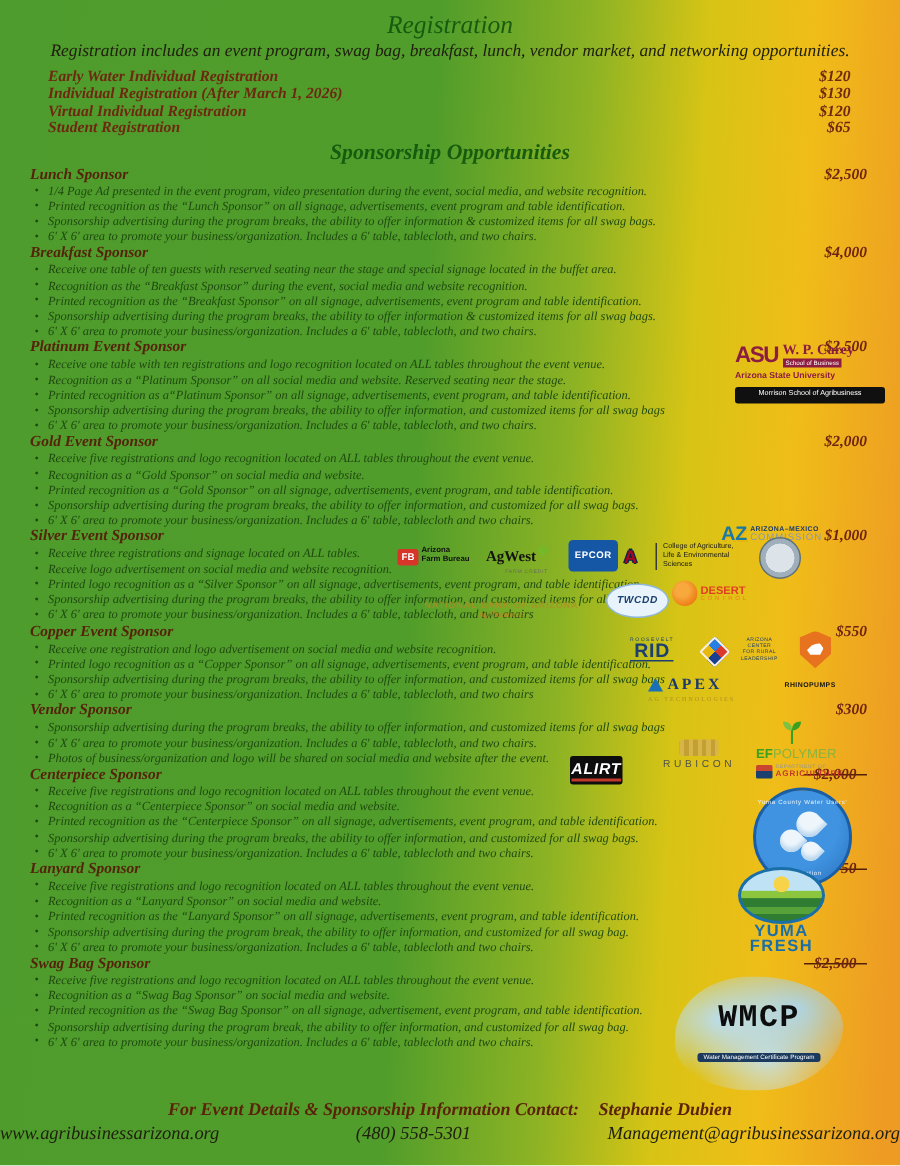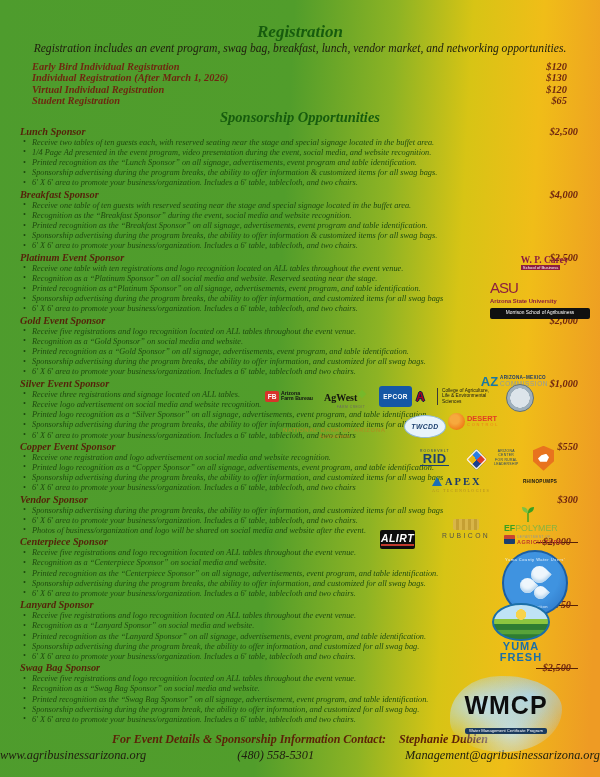--- a/index.html
+++ b/index.html
@@ -2,38 +2,38 @@
 <html><head>
 <meta charset="utf-8">
 <style>
   html,body{margin:0;padding:0;}
   .page{
     position:relative; width:600px; height:777px; overflow:hidden;
     background:linear-gradient(93deg,#4e9c2d 0%,#519d2b 46%,#8db324 62%,#d7c415 74%,#f0bd18 85%,#ee9b24 98%);
     font-family:"Liberation Serif",serif; font-style:italic;
   }
   
-  .title{ text-align:center; color:#175c0e; font-weight:bold; font-size:17px; padding-top:22px; line-height:19px;}
+  .title{ text-align:center; color:#175c0e; font-weight:normal; font-size:17px; padding-top:7px; line-height:19px;}
   .subtitle{ text-align:center; color:#20200f; font-size:11.6px; line-height:14px; margin-top:1px;}
   .reg-list{ margin:5px 33px 0 32px;}
   .reg-row{ display:flex; justify-content:space-between; color:#6e2810; font-weight:bold; font-size:10.4px; line-height:11.4px;}
   .section-title{ text-align:center; color:#175c0e; font-weight:bold; font-size:14.5px; line-height:17px; margin-top:2px;}
   
   .sponsor{ position:relative; padding:0 22px 0 20px;}
   .sp-head{ display:flex; align-items:baseline; color:#55230a; font-weight:bold; font-size:10.3px; line-height:12px;}
   .sp-price{ margin-left:auto; color:#6e2410; white-space:nowrap;}
   .struck{ background:linear-gradient(to right,#542108,#542108) center/100% 1.2px no-repeat; padding:0 7px;}
   .bullets{ margin:0; padding:0; list-style:none; color:#1f4a0f; font-size:8.3px; line-height:10.2px;}
   .bullets li{ position:relative; padding-left:12px; white-space:nowrap;}
   .bullets li::before{ content:"•"; position:absolute; left:3px; top:-0.5px; font-size:8px;}
   .logo{ position:absolute; z-index:5; font-style:normal; font-family:"Liberation Sans",sans-serif;}
   
   .logo-asu{ right:10px; top:4px; width:100px;}
   .asu-row{ display:flex; gap:3px; align-items:flex-start;}
-  .asu-mark{ color:#8c1d40; font-weight:normal; font-size:15px; line-height:14px; letter-spacing:-1px;margin-top:25px;}
+  .asu-mark{ color:#8c1d40; font-weight:bold; font-size:15px; line-height:14px; letter-spacing:-1px;}
   .asu-carey{ display:block; color:#8c1d40; font-weight:bold; font-size:9.5px; line-height:9px; font-family:"Liberation Serif",serif;}
   .asu-sob{ display:block; background:#8c1d40; color:#fff; font-size:4.2px; line-height:5.5px; padding:0 2px; width:max-content;}
   .asu-univ{ color:#8c1d40; font-weight:bold; font-size:5.8px; margin-top:3px;}
   .asu-morrison{ background:#101010; color:#fff; font-size:4.8px; line-height:6px; text-align:center; border-radius:2px; padding:2.5px 3px; margin-top:4px;}
   
   .logo-azmc{ right:52px; top:-4px; display:flex; gap:2px; align-items:center;}
   .azmc-mark{ color:#1879a5; font-weight:bold; font-size:13px; text-shadow:1px 1px 0 #e8b50f;}
   .azmc-l1{ display:block; color:#1b3a6b; font-weight:bold; font-size:4.6px; line-height:5.4px; letter-spacing:.3px;}
   .azmc-l2{ display:block; color:#8a9aa8; font-size:6.4px; line-height:7px; letter-spacing:.6px;}
   .logo-fb{ left:265px; top:13px; display:flex; gap:2px; align-items:center;}
@@ -94,39 +94,39 @@
   .logo-yumafresh{ right:50px; top:4px; width:58px; text-align:center;}
   .yf-oval{ width:54px; height:34px; margin:0 auto; border-radius:50%; border:2px solid #1b6fa8;
     background:radial-gradient(circle at 50% 28%, #f7d34a 0 14%, transparent 15%),
       linear-gradient(180deg,#bfe3f5 0 40%,#8cc63f 41% 55%,#2e7d32 56% 72%,#57a33a 73% 86%,#2e7d32 87% 100%);}
   .yf-l1,.yf-l2{ display:block; color:#1b6fa8; font-weight:bold; font-size:11px; line-height:10.5px; letter-spacing:1px;}
   .logo-wmcp{ right:38px; top:14px; width:112px; height:76px; text-align:center;
     background:radial-gradient(ellipse at 28% 38%,rgba(185,222,245,.95),transparent 58%),
       radial-gradient(ellipse at 72% 28%,rgba(165,212,242,.9),transparent 55%),
       radial-gradient(ellipse at 55% 72%,rgba(195,228,248,.85),transparent 58%);
     border-radius:46% 54% 52% 48%/55% 45% 58% 42%;}
-  .wmcp-name{ color:#0d0d0d; font-weight:bold; font-size:25px; line-height:26px; padding-top:16px; font-family:Liberation Sans, sans-serif; letter-spacing:1px;}
+  .wmcp-name{ color:#0d0d0d; font-weight:bold; font-size:21px; line-height:26px; padding-top:16px; font-family:Liberation Mono, monospace; letter-spacing:1px;}
   .wmcp-sub{ display:inline-block; background:#1b3a5e; color:#fff; font-size:4.2px; line-height:6px; padding:0 4px; border-radius:2px; margin-top:2px;}
   
   .footer{ position:absolute; left:0; right:0; bottom:14px; text-align:center;}
   .footer-l1{ color:#5c2208; font-weight:bold; font-size:12px; line-height:15px;}
   .footer-l1 .contact-name{ margin-left:10px;}
   .footer-l2{ display:flex; justify-content:space-between; gap:52px; color:#20200f; font-size:12.3px; line-height:16px;}
 </style>
 </head>
 <body>
 
 <div class="page">
 
   <div class="title">Registration</div>
   <div class="subtitle">Registration includes an event program, swag bag, breakfast, lunch, vendor market, and networking opportunities.</div>
 
   <div class="reg-list">
     <div class="reg-row">
-      <span>Early Bird Individual Registration</span>
+      <span>Early Water Individual Registration</span>
       <span>$120</span>
     </div>
     <div class="reg-row">
       <span>Individual Registration (After March 1, 2026)</span>
       <span>$130</span>
     </div>
     <div class="reg-row">
       <span>Virtual Individual Registration</span>
       <span>$120</span>
     </div>
@@ -137,21 +137,20 @@
   </div>
 
   <div class="section-title">Sponsorship Opportunities</div>
 
   <div class="sponsor">
     <div class="sp-head">
       <span>Lunch Sponsor</span>
       <span class="sp-price">$2,500</span>
     </div>
     <ul class="bullets">
-      <li>Receive two tables of ten guests each, with reserved seating near the stage and special signage located in the buffet area.</li>
       <li>1/4 Page Ad presented in the event program, video presentation during the event, social media, and website recognition.</li>
       <li>Printed recognition as the “Lunch Sponsor” on all signage, advertisements, event program and table identification.</li>
       <li>Sponsorship advertising during the program breaks, the ability to offer information &amp; customized items for all swag bags.</li>
       <li>6' X 6' area to promote your business/organization. Includes a 6' table, tablecloth, and two chairs.</li>
     </ul>
   </div>
 
   <div class="sponsor">
     <div class="sp-head">
       <span>Breakfast Sponsor</span>

